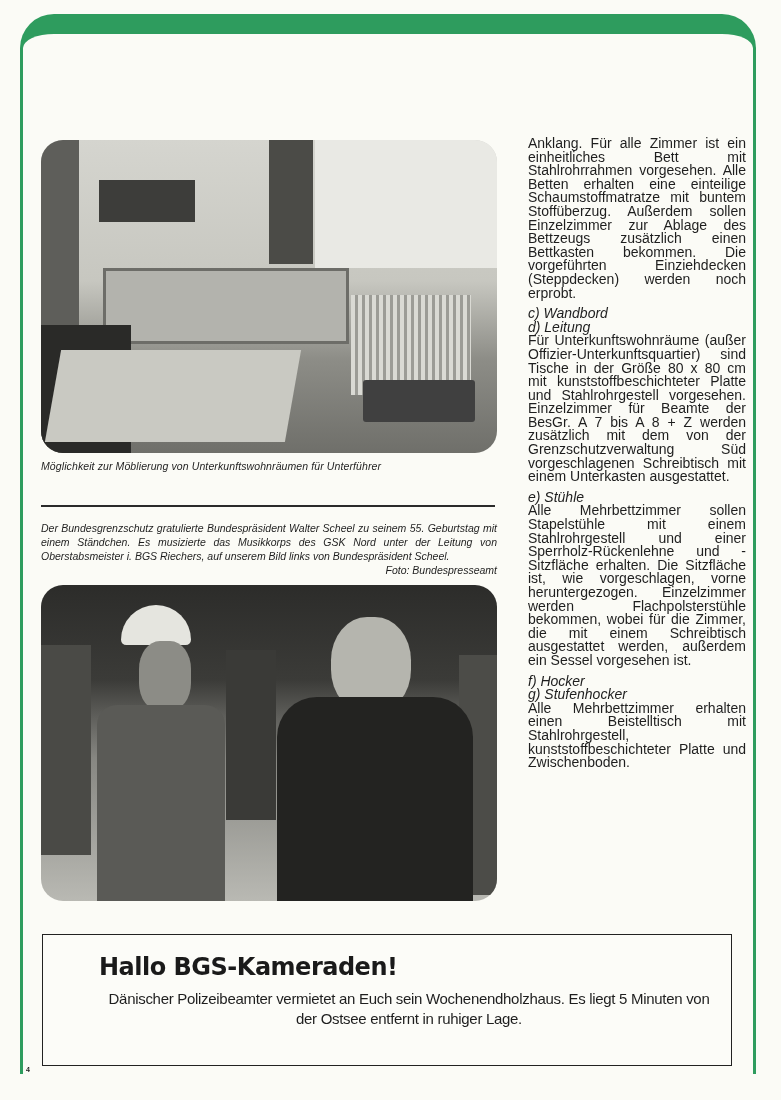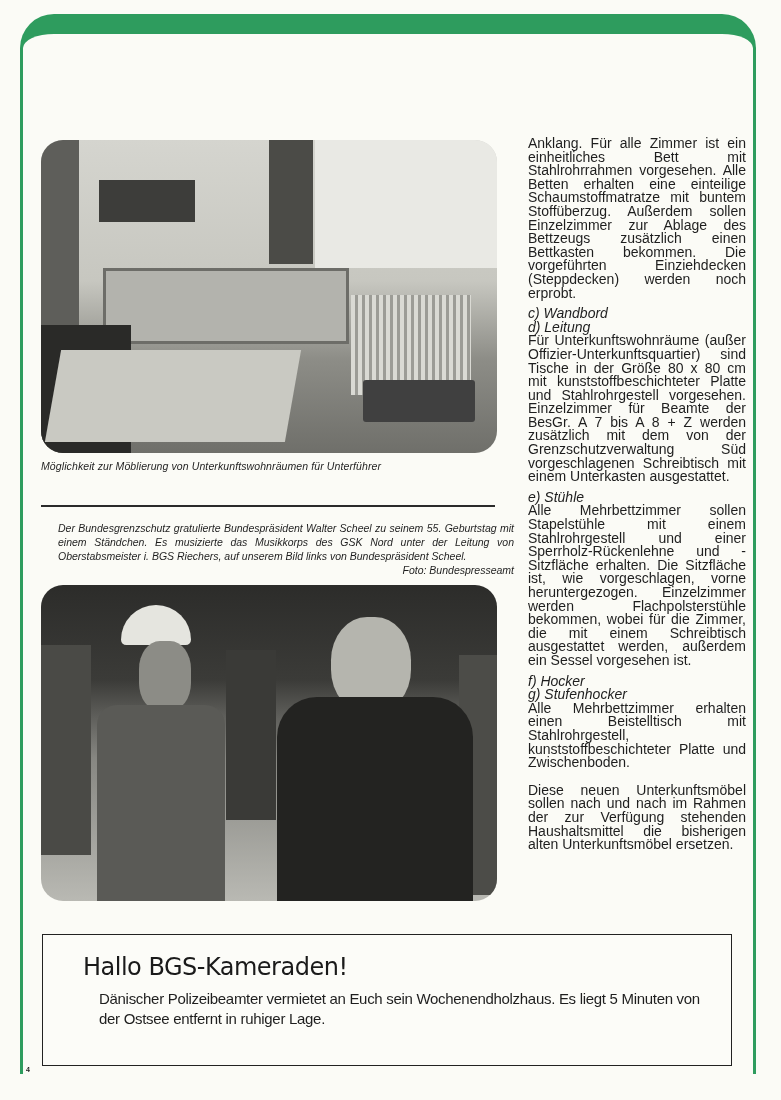--- a/index.html
+++ b/index.html
@@ -28,41 +28,41 @@
   .ph { position: absolute; }
   .caption1 {
     position: absolute; left: 41px; top: 460px; width: 460px;
     font-style: italic; font-size: 10.5px; letter-spacing: 0.1px;
   }
   .divider {
     position: absolute; left: 41px; top: 505px; width: 454px; height: 2px; background: #2a2a2a;
   }
   .caption2 {
     position: absolute; left: 41px; top: 521px; width: 456px;
-    font-style: italic; font-size: 10.5px; line-height: 14px; text-align: justify; margin-left: 17px;
+    font-style: italic; font-size: 10.5px; line-height: 14px; text-align: justify;
   }
   .caption2 .credit { float: right; }
   .col {
     position: absolute; left: 514px; top: 137px; width: 218px;
     font-size: 14px; line-height: 13.6px; text-align: justify; margin-left: 14px;
   }
   .col p { margin: 0 0 7px 0; }
   .col .h { font-style: italic; margin: 0; }
   .ad {
     position: absolute; left: 42px; top: 934px; width: 690px; height: 132px;
     border: 1.5px solid #222; box-sizing: border-box; background: #fcfcf8;
   }
   .ad-title {
-    position: absolute; left: 40px; top: 18px;
-    font-family: "DejaVu Sans", sans-serif; font-weight: normal; font-size: 24px; letter-spacing: -0.5px;
+    position: absolute; left: 56px; top: 18px;
+    font-family: "DejaVu Sans", sans-serif; font-weight: bold; font-size: 24px; letter-spacing: -0.5px;
     color: #1a1a1a;
   }
   .ad-text {
     position: absolute; left: 56px; top: 54px; width: 620px;
-    font-size: 15px; line-height: 20px; letter-spacing: -0.3px;
+    font-size: 15px; line-height: 20px; letter-spacing: -0.3px; text-align: center;
   }
   .ad-phone {
     position: absolute; left: 56px; top: 98px;
     font-size: 15px; letter-spacing: -0.3px;
   }
   .pageno {
     position: absolute; left: 26px; top: 1066px; font-size: 7px; font-weight: bold;
   }
 </style>
 </head>
@@ -104,21 +104,20 @@
 <div class="col">
   <p>Anklang. Für alle Zimmer ist ein einheitliches Bett mit Stahlrohrrahmen vorgesehen. Alle Betten erhalten eine einteilige Schaumstoffmatratze mit buntem Stoffüberzug. Außerdem sollen Einzelzimmer zur Ablage des Bettzeugs zusätzlich einen Bettkasten bekommen. Die vorgeführten Einziehdecken (Steppdecken) werden noch erprobt.</p>
   <p class="h">c) Wandbord</p>
   <p class="h">d) Leitung</p>
   <p>Für Unterkunftswohnräume (außer Offizier-Unterkunftsquartier) sind Tische in der Größe 80 x 80 cm mit kunststoffbeschichteter Platte und Stahlrohrgestell vorgesehen. Einzelzimmer für Beamte der BesGr. A 7 bis A 8 + Z werden zusätzlich mit dem von der Grenzschutzverwaltung Süd vorgeschlagenen Schreibtisch mit einem Unterkasten ausgestattet.</p>
   <p class="h">e) Stühle</p>
   <p>Alle Mehrbettzimmer sollen Stapelstühle mit einem Stahlrohrgestell und einer Sperrholz-Rückenlehne und -Sitzfläche erhalten. Die Sitzfläche ist, wie vorgeschlagen, vorne heruntergezogen. Einzelzimmer werden Flachpolsterstühle bekommen, wobei für die Zimmer, die mit einem Schreibtisch ausgestattet werden, außerdem ein Sessel vorgesehen ist.</p>
   <p class="h">f) Hocker</p>
   <p class="h">g) Stufenhocker</p>
   <p style="margin-bottom:14px">Alle Mehrbettzimmer erhalten einen Beistelltisch mit Stahlrohrgestell, kunststoffbeschichteter Platte und Zwischenboden.</p>
-  <p>Diese neuen Unterkunftsmöbel sollen nach und nach im Rahmen der zur Verfügung stehenden Haushaltsmittel die bisherigen alten Unterkunftsmöbel ersetzen.</p>
 </div>
 
 <div class="ad">
   <div class="ad-title">Hallo BGS-Kameraden!</div>
   <div class="ad-text">Dänischer Polizeibeamter vermietet an Euch sein Wochenendholzhaus. Es liegt 5 Minuten von der Ostsee entfernt in ruhiger Lage.</div>
 </div>
 
 <div class="pageno">4</div>
 
 </body></html>

